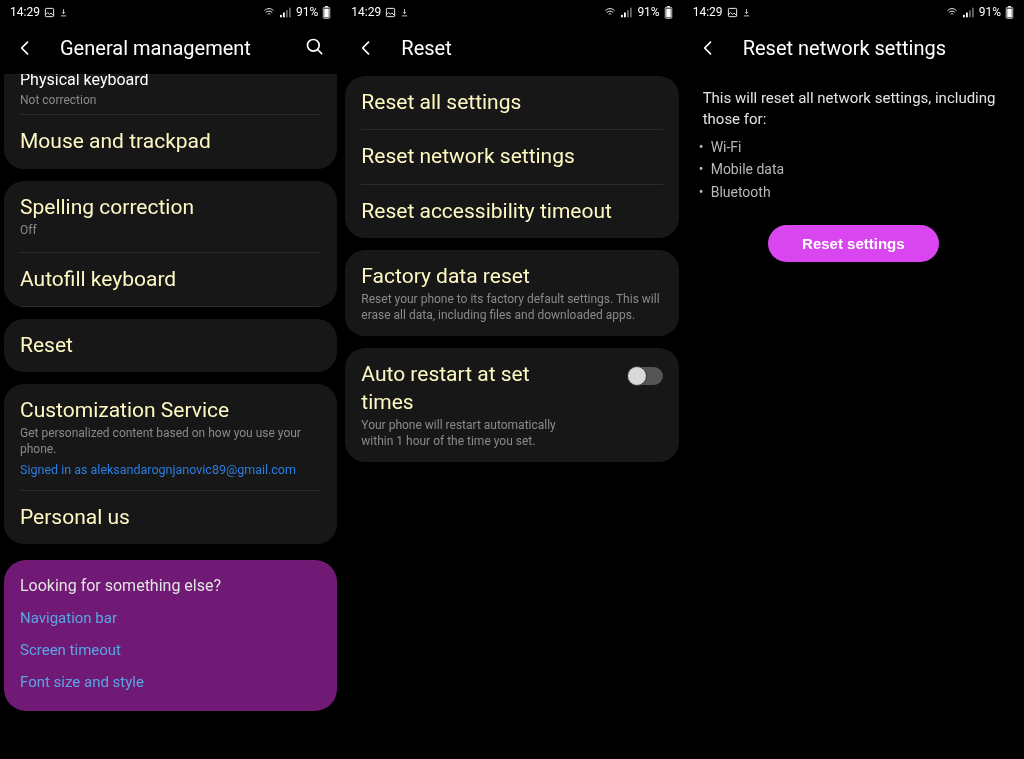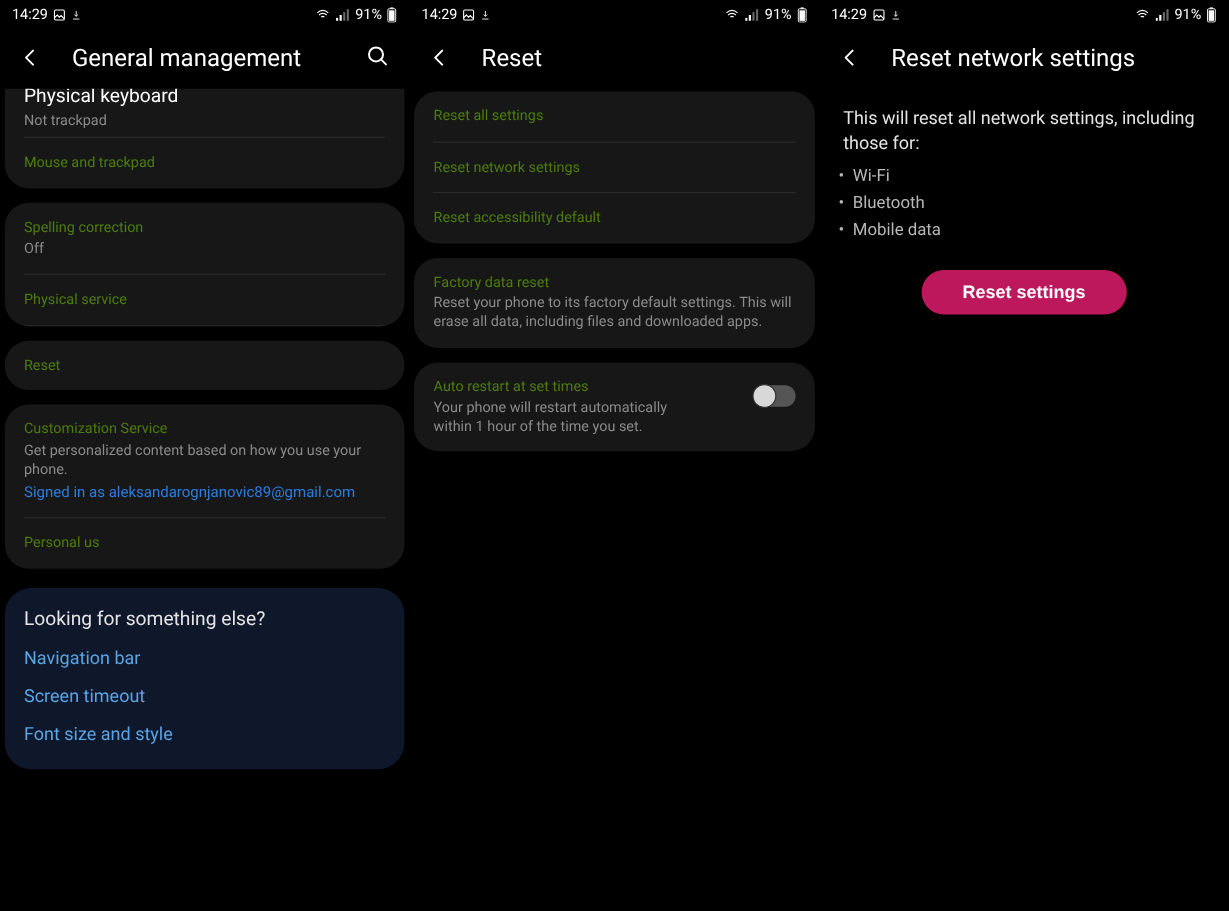--- a/index.html
+++ b/index.html
@@ -65,22 +65,22 @@
       background: #171717;
       border-radius: 20px;
       margin: 0 4px 12px 4px;
       overflow: hidden;
     }
     .row {
       padding: 13px 16px;
       color: #fff;
     }
     .row-title {
-      font-size: 12px;
-      color: #4d7c0f;
+      font-size: 21px;
+      color: #fef9c3;
       line-height: 1.3;
     }
     .row-sub {
       font-size: 12px;
       color: #8a8a8a;
       margin-top: 2px;
       line-height: 1.3;
     }
     .divider {
       height: 1px;
@@ -100,21 +100,21 @@
       color: #bdbdbd;
       font-size: 16px;
       white-space: nowrap;
     }
     .signin-link {
       color: #2b7de0;
       font-size: 12.5px;
       margin-top: 4px;
     }
     .suggest-card {
-      background: #0f172a;
+      background: #701a75;
       border-radius: 22px;
       margin: 16px 4px;
       padding: 16px 16px 20px 16px;
     }
     .suggest-title {
       color: #e4e4e4;
       font-size: 16px;
       margin-bottom: 14px;
     }
     .suggest-link {
@@ -173,21 +173,21 @@
       position: absolute;
       left: -12px;
       color: #b8b8b8;
     }
     .reset-btn-wrap {
       display: flex;
       justify-content: center;
       margin-top: 4px;
     }
     .reset-btn {
-      background: #be185d;
+      background: #d946ef;
       color: #fff;
       font-size: 15px;
       font-weight: 600;
       border: none;
       border-radius: 20px;
       padding: 10px 34px;
     }
     svg { display: block; }
   </style>
 </head>
@@ -248,36 +248,36 @@
         <svg width="20" height="20" viewBox="0 0 24 24">
             <circle cx="10" cy="10" r="7" stroke="#fff" stroke-width="2" fill="none"></circle>
             <path d="M15 15l5 5" stroke="#fff" stroke-width="2" stroke-linecap="round"></path>
           </svg>
       </div>
     </div>
 
     <div class="card card-truncated-top" style="border-top-left-radius:0;border-top-right-radius:0;margin-top:-2px">
       <div class="row truncated-row">
         <div class="row-title" style="margin-top:-4px">Physical keyboard</div>
-        <div class="row-sub">Not trackpad</div>
+        <div class="row-sub">Not correction</div>
       </div>
       <div class="divider"></div>
       <div class="row">
         <div class="row-title">Mouse and trackpad</div>
       </div>
     </div>
 
     <div class="card">
       <div class="row">
         <div class="row-title">Spelling correction</div>
         <div class="row-sub">Off</div>
       </div>
       <div class="divider"></div>
       <div class="row">
-        <div class="row-title">Physical service</div>
+        <div class="row-title">Autofill keyboard</div>
       </div>
       <div class="divider"></div>
     </div>
 
     <div class="card">
       <div class="row">
         <div class="row-title">Reset</div>
       </div>
     </div>
 
@@ -354,21 +354,21 @@
     <div class="card">
       <div class="row">
         <div class="row-title">Reset all settings</div>
       </div>
       <div class="divider"></div>
       <div class="row">
         <div class="row-title">Reset network settings</div>
       </div>
       <div class="divider"></div>
       <div class="row">
-        <div class="row-title">Reset accessibility default</div>
+        <div class="row-title">Reset accessibility timeout</div>
       </div>
     </div>
 
     <div class="card">
       <div class="row">
         <div class="row-title">Factory data reset</div>
         <div class="row-sub">Reset your phone to its factory default settings. This will erase all data, including files and downloaded apps.</div>
       </div>
     </div>
 
@@ -431,22 +431,22 @@
         <svg width="20" height="20" viewBox="0 0 24 24">
             <path d="M15 5l-7 7 7 7" stroke="#fff" stroke-width="2" fill="none" stroke-linecap="round" stroke-linejoin="round"></path>
           </svg>
       </div>
       <div class="title">Reset network settings</div>
     </div>
 
     <div class="info-text">This will reset all network settings, including those for:</div>
     <div class="bullet-list">
       <div class="bullet-item">Wi-Fi</div>
+      <div class="bullet-item">Mobile data</div>
       <div class="bullet-item">Bluetooth</div>
-      <div class="bullet-item">Mobile data</div>
     </div>
 
     <div class="reset-btn-wrap">
       <button class="reset-btn">Reset settings</button>
     </div>
   </div>
 
 </div>
 
 </body></html>

